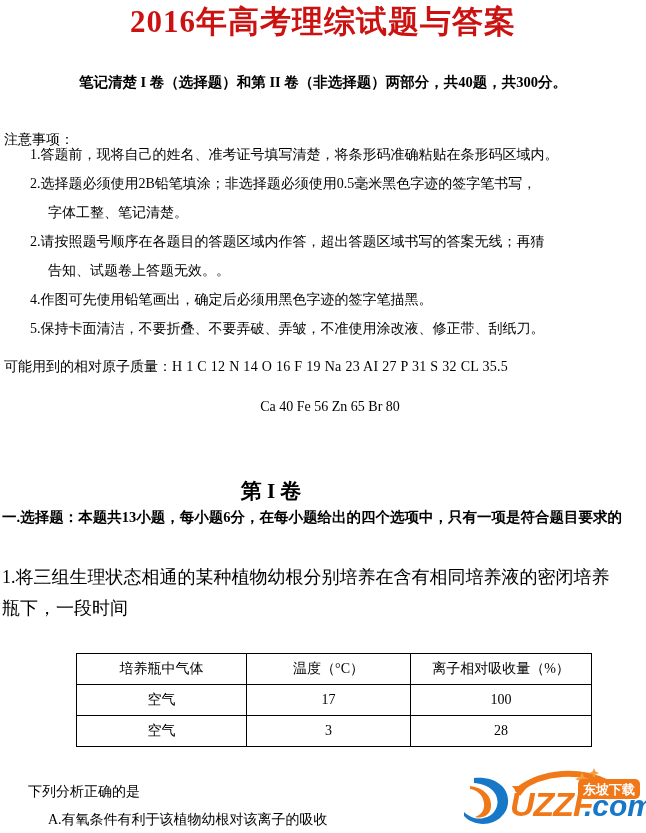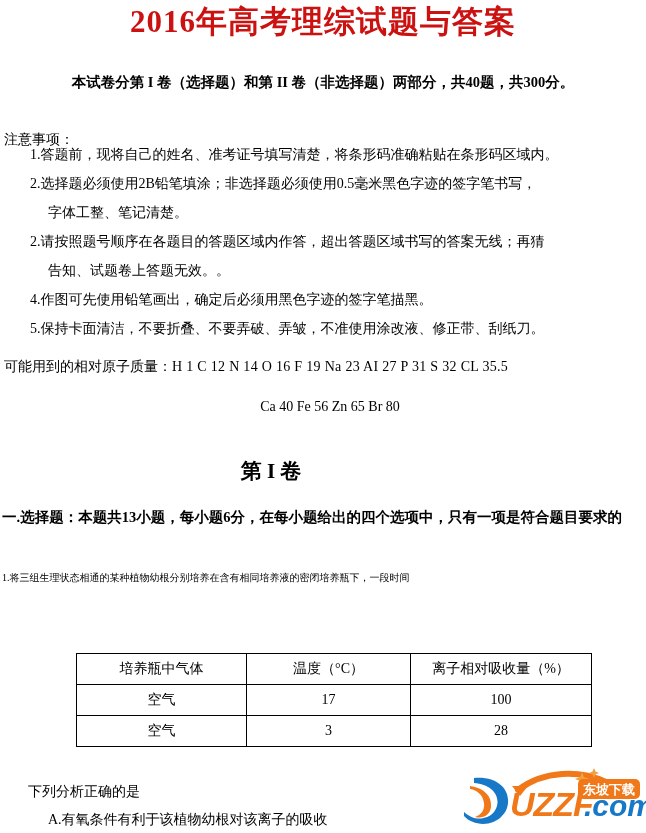--- a/index.html
+++ b/index.html
@@ -101,21 +101,21 @@
     line-height: 22px;
     white-space: nowrap;
     padding-left: 14px;
     box-sizing: border-box;
   }
 
   
   .section-heading {
     position: absolute;
     left: 0;
-    top: 456px;
+    top: 476px;
     width: 542px;
     text-align: center;
     font-weight: bold;
     font-size: 21px;
     line-height: 30px;
     white-space: nowrap;
   }
 
   
   .choice-inst {
@@ -127,21 +127,21 @@
     font-size: 14.5px;
     line-height: 31px;
   }
 
   
   .question-1 {
     position: absolute;
     left: 2px;
     top: 562px;
     width: 620px;
-    font-size: 10px;
+    font-size: 18px;
     line-height: 31px;
   }
   .question-1 .q-line2 {
     display: block;
   }
 
   
   .data-table {
     position: absolute;
     left: 56px;
@@ -195,21 +195,21 @@
   }
   .watermark svg { display: block; }
 </style>
 </head>
 <body>
 
 <div class="page">
 
   <div class="doc-title">2016年高考理综试题与答案</div>
 
-  <div class="doc-subtitle">本试卷分第 I 卷（选择题）和第 II 卷（非选择题）两部分，共40题，共300分。</div>
+  <div class="doc-subtitle">笔记清楚 I 卷（选择题）和第 II 卷（非选择题）两部分，共40题，共300分。</div>
 
   <div class="notice-heading">注意事项：</div>
 
   <div class="notice-list">
     <div class="notice-item">1.答题前，现将自己的姓名、准考证号填写清楚，将条形码准确粘贴在条形码区域内。</div>
     <div class="notice-item">2.选择题必须使用2B铅笔填涂；非选择题必须使用0.5毫米黑色字迹的签字笔书写，</div>
     <div class="notice-item cont">字体工整、笔记清楚。</div>
     <div class="notice-item">2.请按照题号顺序在各题目的答题区域内作答，超出答题区域书写的答案无线；再猜</div>
     <div class="notice-item cont">告知、试题卷上答题无效。。</div>
     <div class="notice-item">4.作图可先使用铅笔画出，确定后必须用黑色字迹的签字笔描黑。</div>

